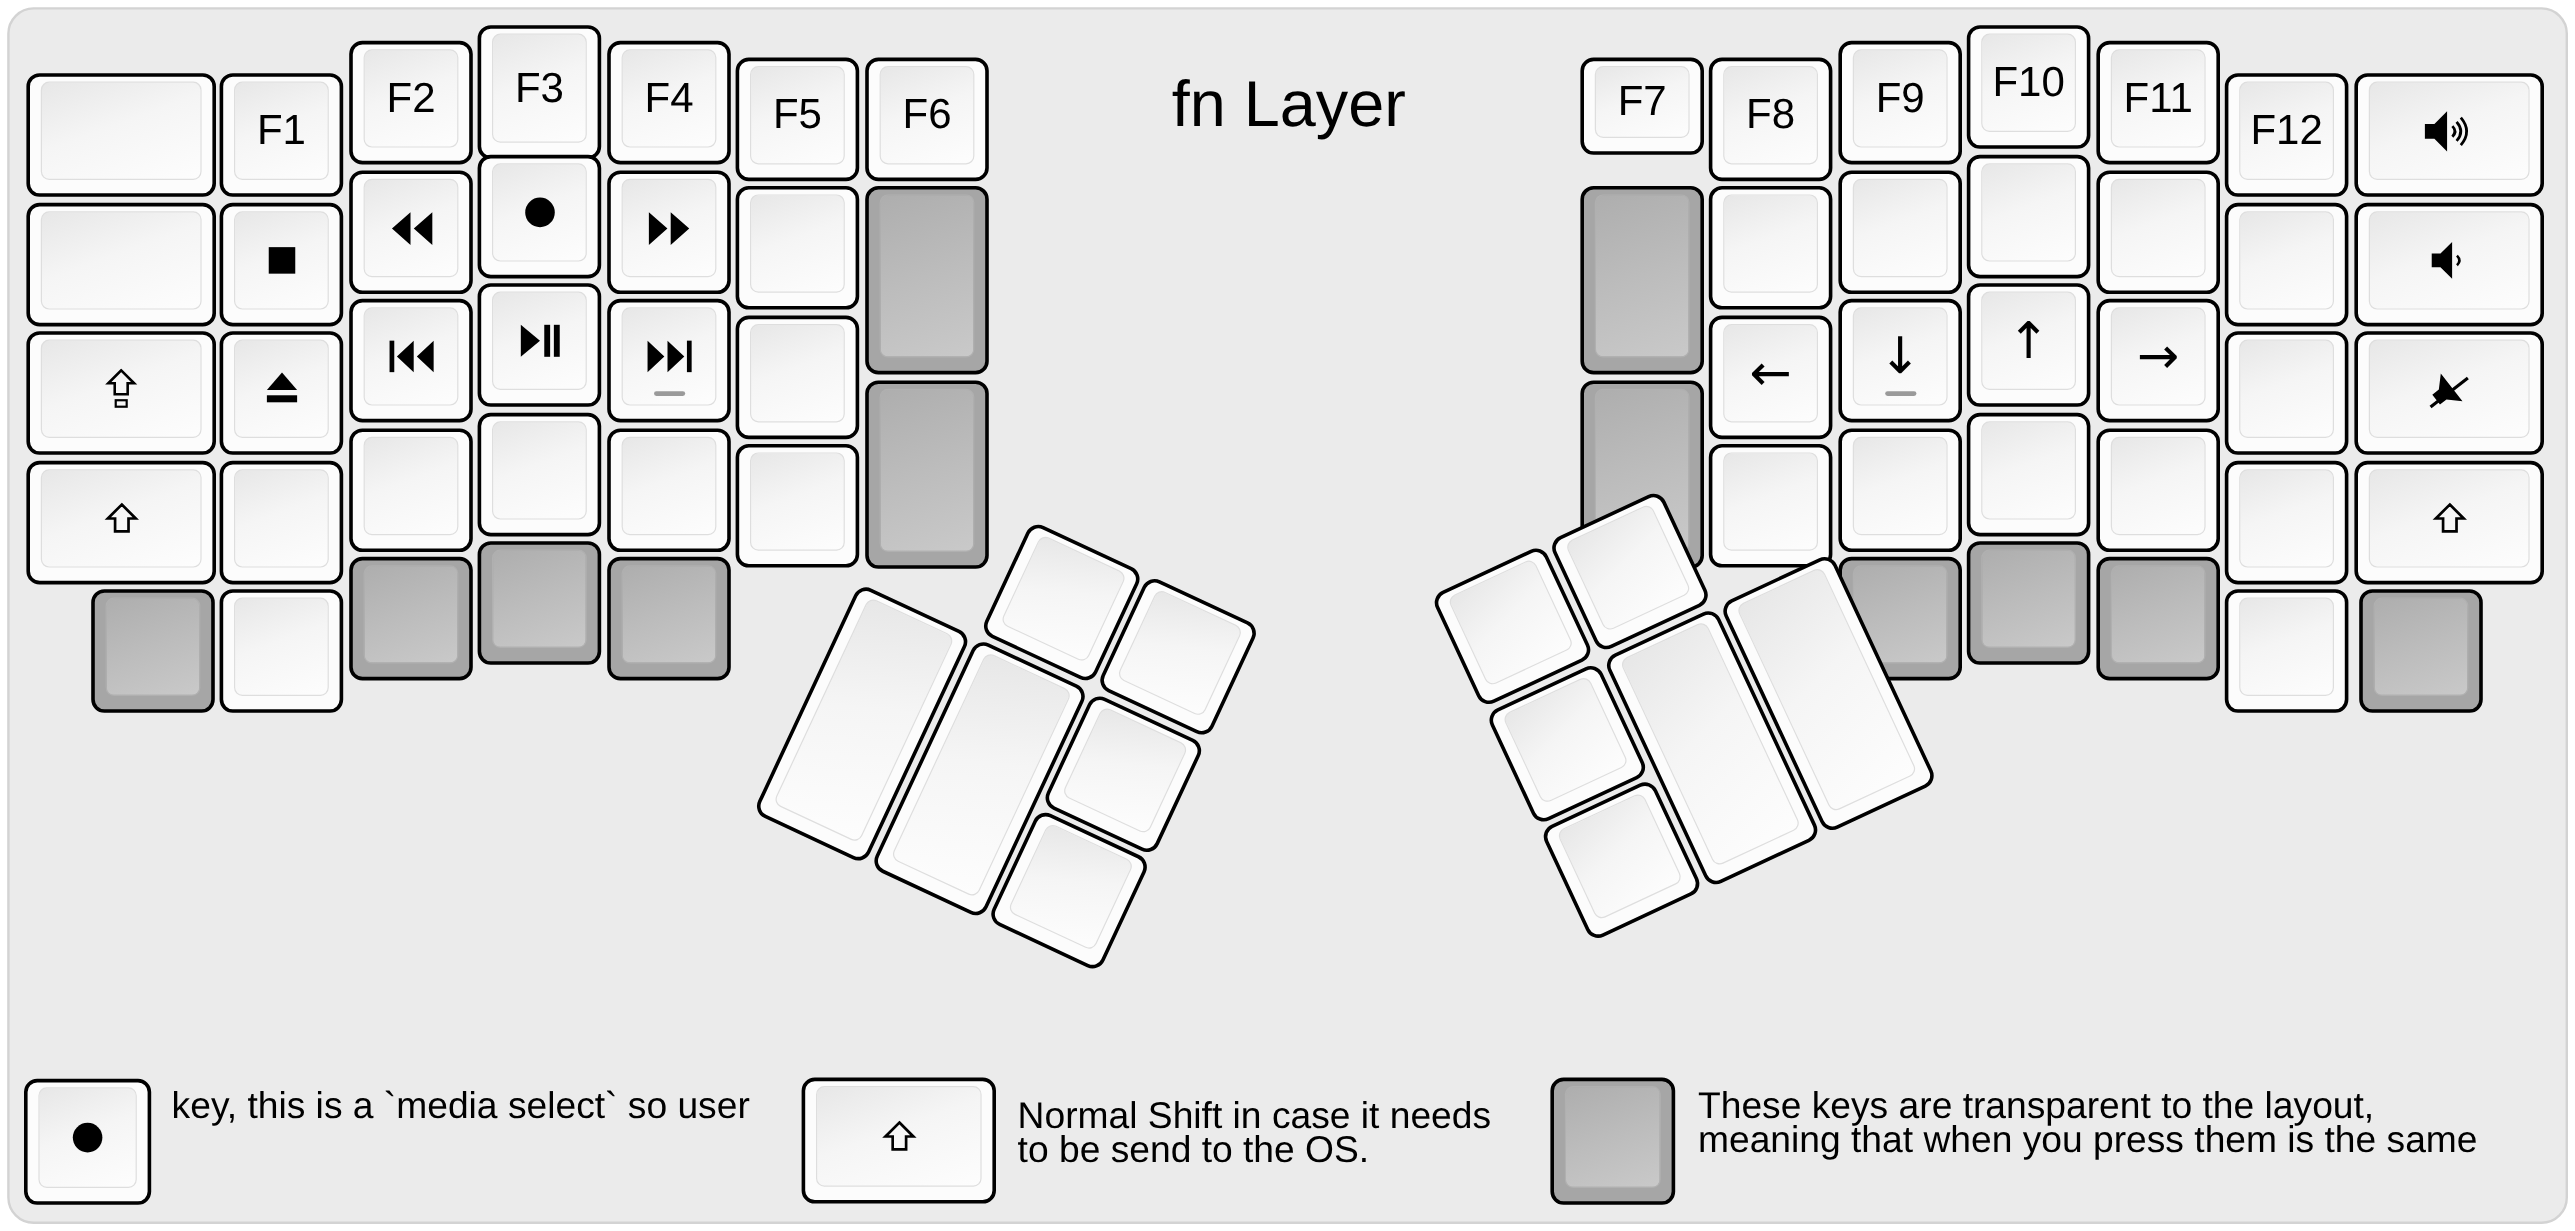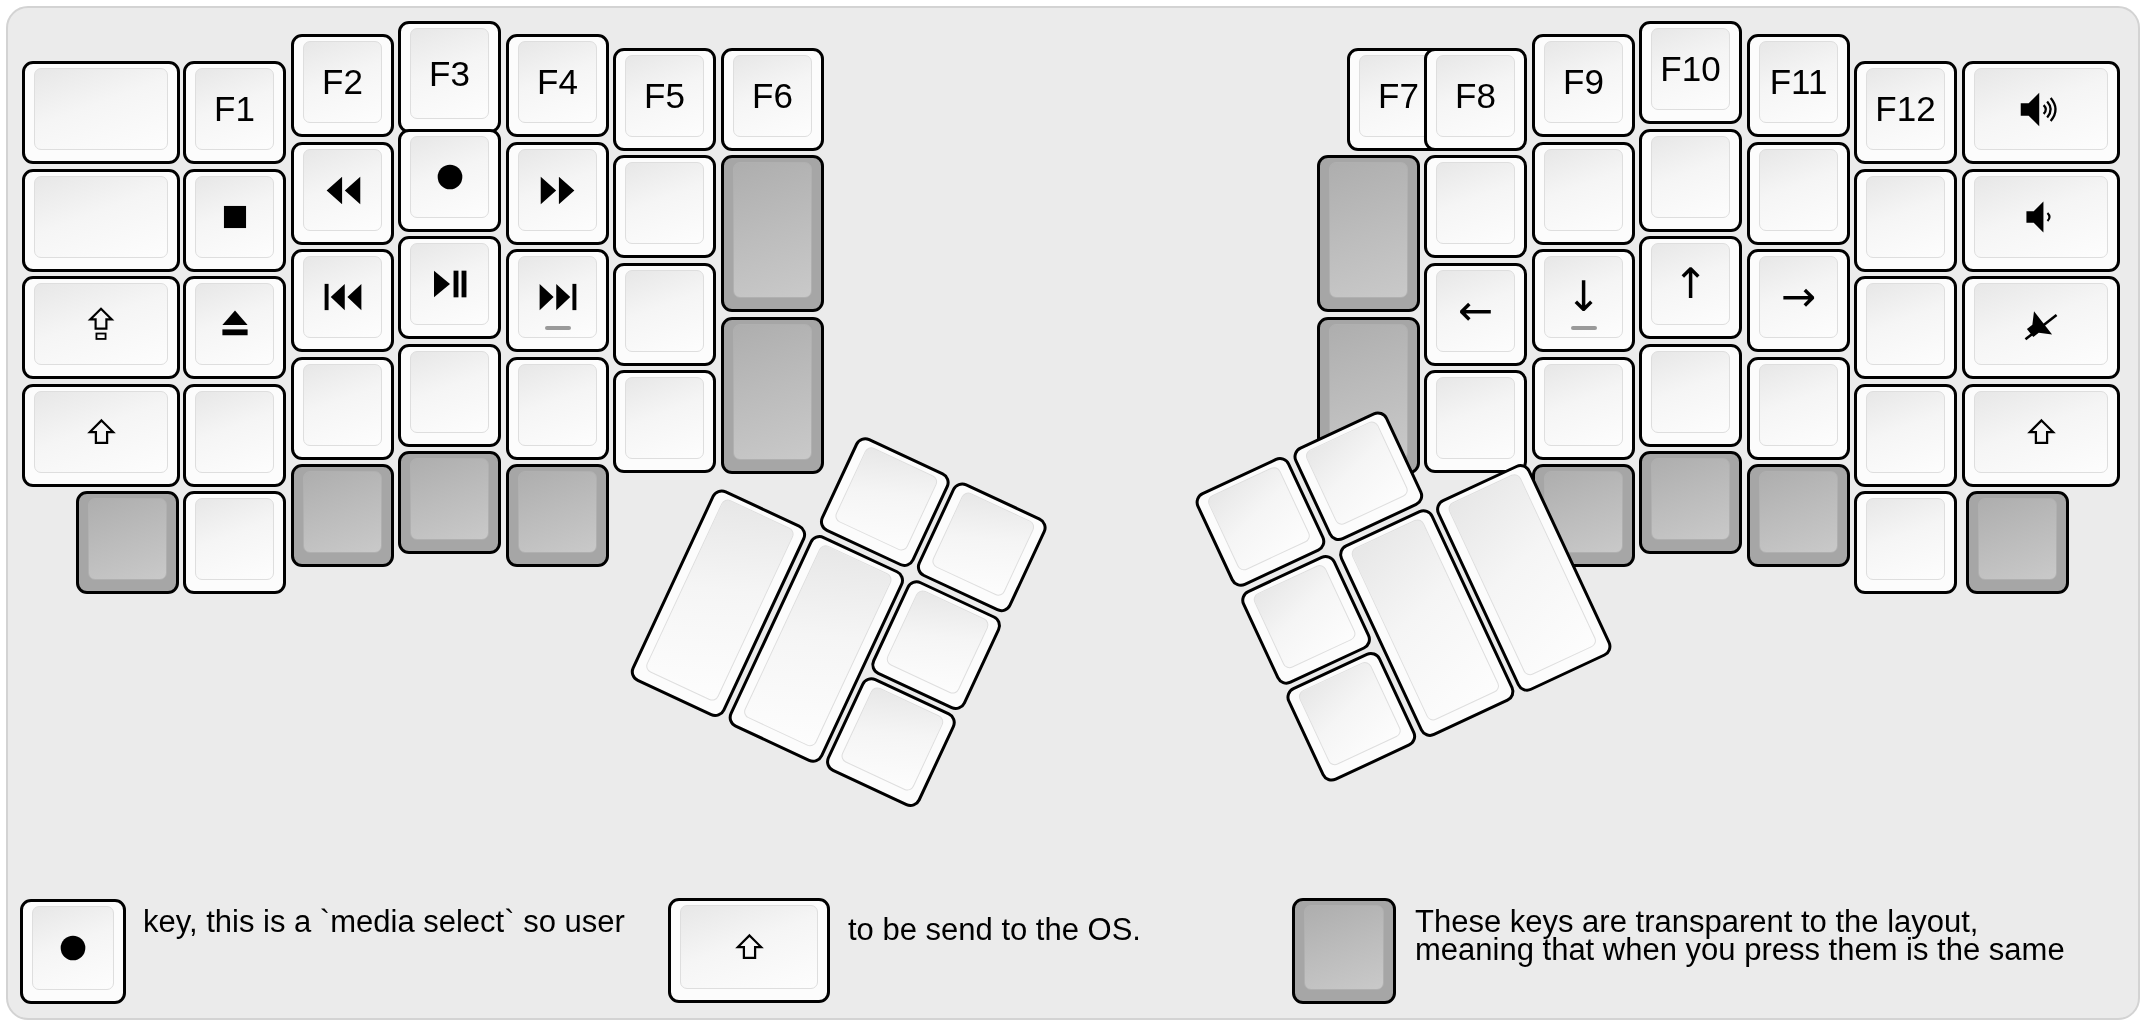--- a/index.html
+++ b/index.html
@@ -28,20 +28,21 @@
   
   #layer-title{position:absolute;transform:translateX(-50%);font-size:54px;color:#000;
        white-space:nowrap;}
   .legend-text{position:absolute;font-size:31px;line-height:27.6px;color:#000;white-space:nowrap;}
 </style>
 </head>
 <body>
 
 <div id="stage">
   <div id="card"></div>
+  <div id="layer-title" style="left: 1074px; top: 56px;">fn Layer</div>
   <div id="keys-root">
       <div class="key" style="left: 22px; top: 61px; width: 158px; height: 103px;">
         <div class="keytop"></div>
       </div>
       <div class="key" style="left: 22px; top: 169px; width: 158px; height: 103px;">
         <div class="keytop"></div>
       </div>
       <div class="key" style="left: 22px; top: 276px; width: 158px; height: 103px;">
         <div class="keytop">
           <span class="kicon">
@@ -204,21 +205,21 @@
         <div class="keytop">
           <span class="klabel">F6</span>
         </div>
       </div>
       <div class="key gray" style="left: 721px; top: 155px; width: 103px; height: 157px;">
         <div class="keytop"></div>
       </div>
       <div class="key gray" style="left: 721px; top: 317px; width: 103px; height: 157px;">
         <div class="keytop"></div>
       </div>
-      <div class="key" style="left: 1317px; top: 48px; width: 103px; height: 103px; margin-left: 30px;">
+      <div class="key" style="left: 1317px; top: 48px; width: 103px; height: 81px;">
         <div class="keytop">
           <span class="klabel">F7</span>
         </div>
       </div>
       <div class="key gray" style="left: 1317px; top: 155px; width: 103px; height: 157px;">
         <div class="keytop"></div>
       </div>
       <div class="key gray" style="left: 1317px; top: 317px; width: 103px; height: 157px;">
         <div class="keytop"></div>
       </div>
@@ -416,20 +417,21 @@
       <div class="key" style="left: 668px; top: 898px; width: 162px; height: 105px;">
         <div class="keytop">
           <span class="kicon">
             <svg width="31" height="31" viewBox="0 0 36 36" fill="none" stroke="#000" stroke-width="2.6" stroke-linejoin="miter">
               <path d="M18 4 L31.5 17.5 H24.5 V30 H11.5 V17.5 H4.5 Z"></path>
             </svg>
           </span>
         </div>
       </div>
       <div class="legend-text" style="left: 848px; top: 916px;">
+        <div>Normal Shift in case it needs</div>
         <div>to be send to the OS.</div>
       </div>
       <div class="key gray" style="left: 1292px; top: 898px; width: 104px; height: 106px;">
         <div class="keytop"></div>
       </div>
       <div class="legend-text" style="left: 1415px; top: 908px;">
         <div>These keys are transparent to the layout,</div>
         <div>meaning that when you press them is the same</div>
       </div>
     </div>

